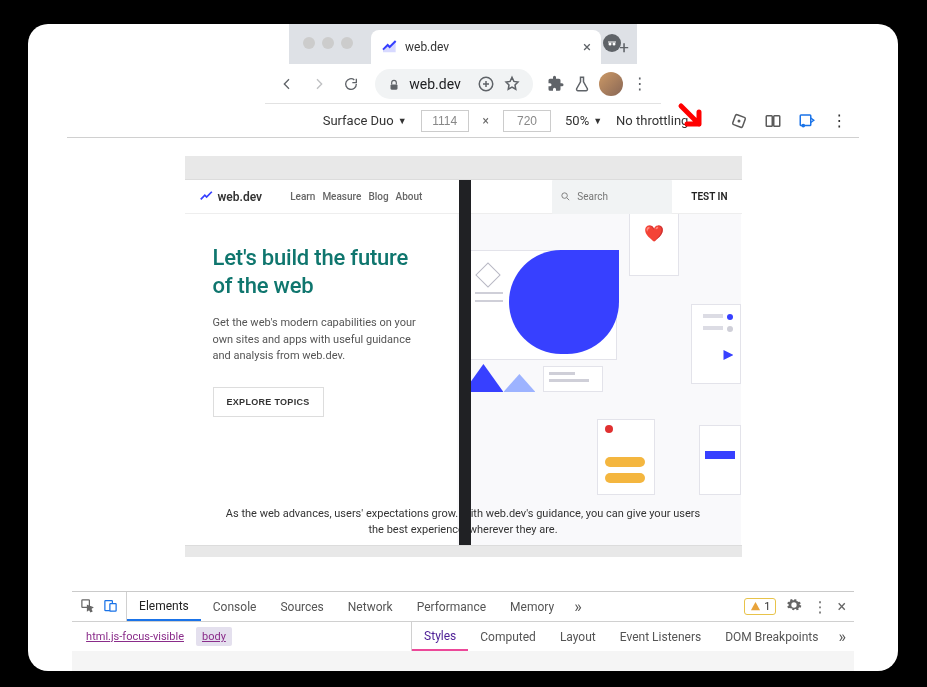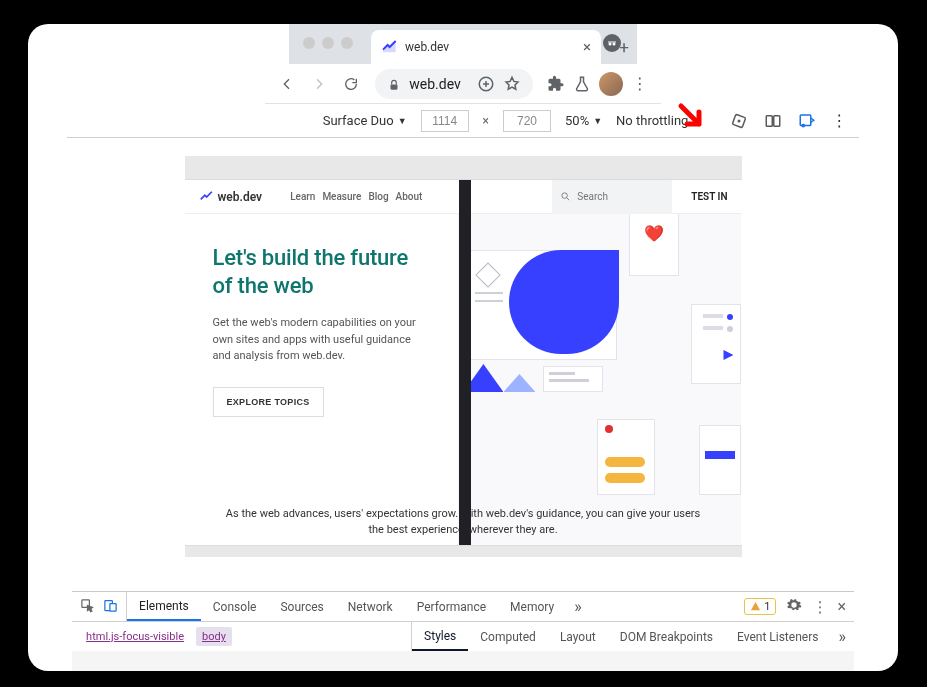--- a/index.html
+++ b/index.html
@@ -86,21 +86,21 @@
   .dt-tab.active { color: #222; border-bottom: 2px solid #1a73e8; }
   .dt-right { margin-left: auto; display:flex; align-items:center; gap:10px; padding-right:8px; }
   .dt-warn { display:flex; align-items:center; gap:3px; border:1px solid #e8c34a; border-radius:3px; padding:1px 5px; font-size:11px; color:#333; }
   .dt-warn svg{width:11px;height:11px;}
   .dt-sub { height: 29px; display: flex; }
   .dt-breadcrumb { display:flex; align-items:center; font-size:11px; padding:0 8px; gap:6px; border-right:1px solid #d0d0d0; width: 340px; white-space:nowrap; overflow:hidden; }
   .crumb { padding:3px 6px; color:#888;text-decoration:underline; }
   .crumb.purple { color:#8a2c8a; }
   .crumb.sel { background:#e4e0ee; color:#8a2c8a; border-radius:2px; }
   .dt-sidetabs { display:flex; align-items:center; font-size:12px; color:#555; }
-  .dt-sidetabs .dt-tab.active { color:#0f172a; border-bottom:2px solid #0f172a; }
+  .dt-sidetabs .dt-tab.active { color:#4c1d95; border-bottom:2px solid #ec4899; }
   .chev { font-size:16px; color:#555; padding:0 8px; }
   .rest { flex:1; background:#f5f5f5; }
 </style>
 </head>
 <body>
 
 <div class="window">
 
   <div class="tabstrip">
     <div class="traffic">
@@ -326,21 +326,21 @@
     </div>
     <div class="dt-sub">
       <div class="dt-breadcrumb">
         <span class="crumb purple">html.js-focus-visible</span>
         <span class="crumb sel">body</span>
       </div>
       <div class="dt-sidetabs">
         <div class="dt-tab active">Styles</div>
         <div class="dt-tab">Computed</div>
         <div class="dt-tab">Layout</div>
+        <div class="dt-tab">Event Listeners</div>
         <div class="dt-tab">DOM Breakpoints</div>
-        <div class="dt-tab">Event Listeners</div>
         <span class="chev">»</span>
       </div>
     </div>
     <div class="rest"></div>
   </div>
 
 </div>
 
 </body></html>

